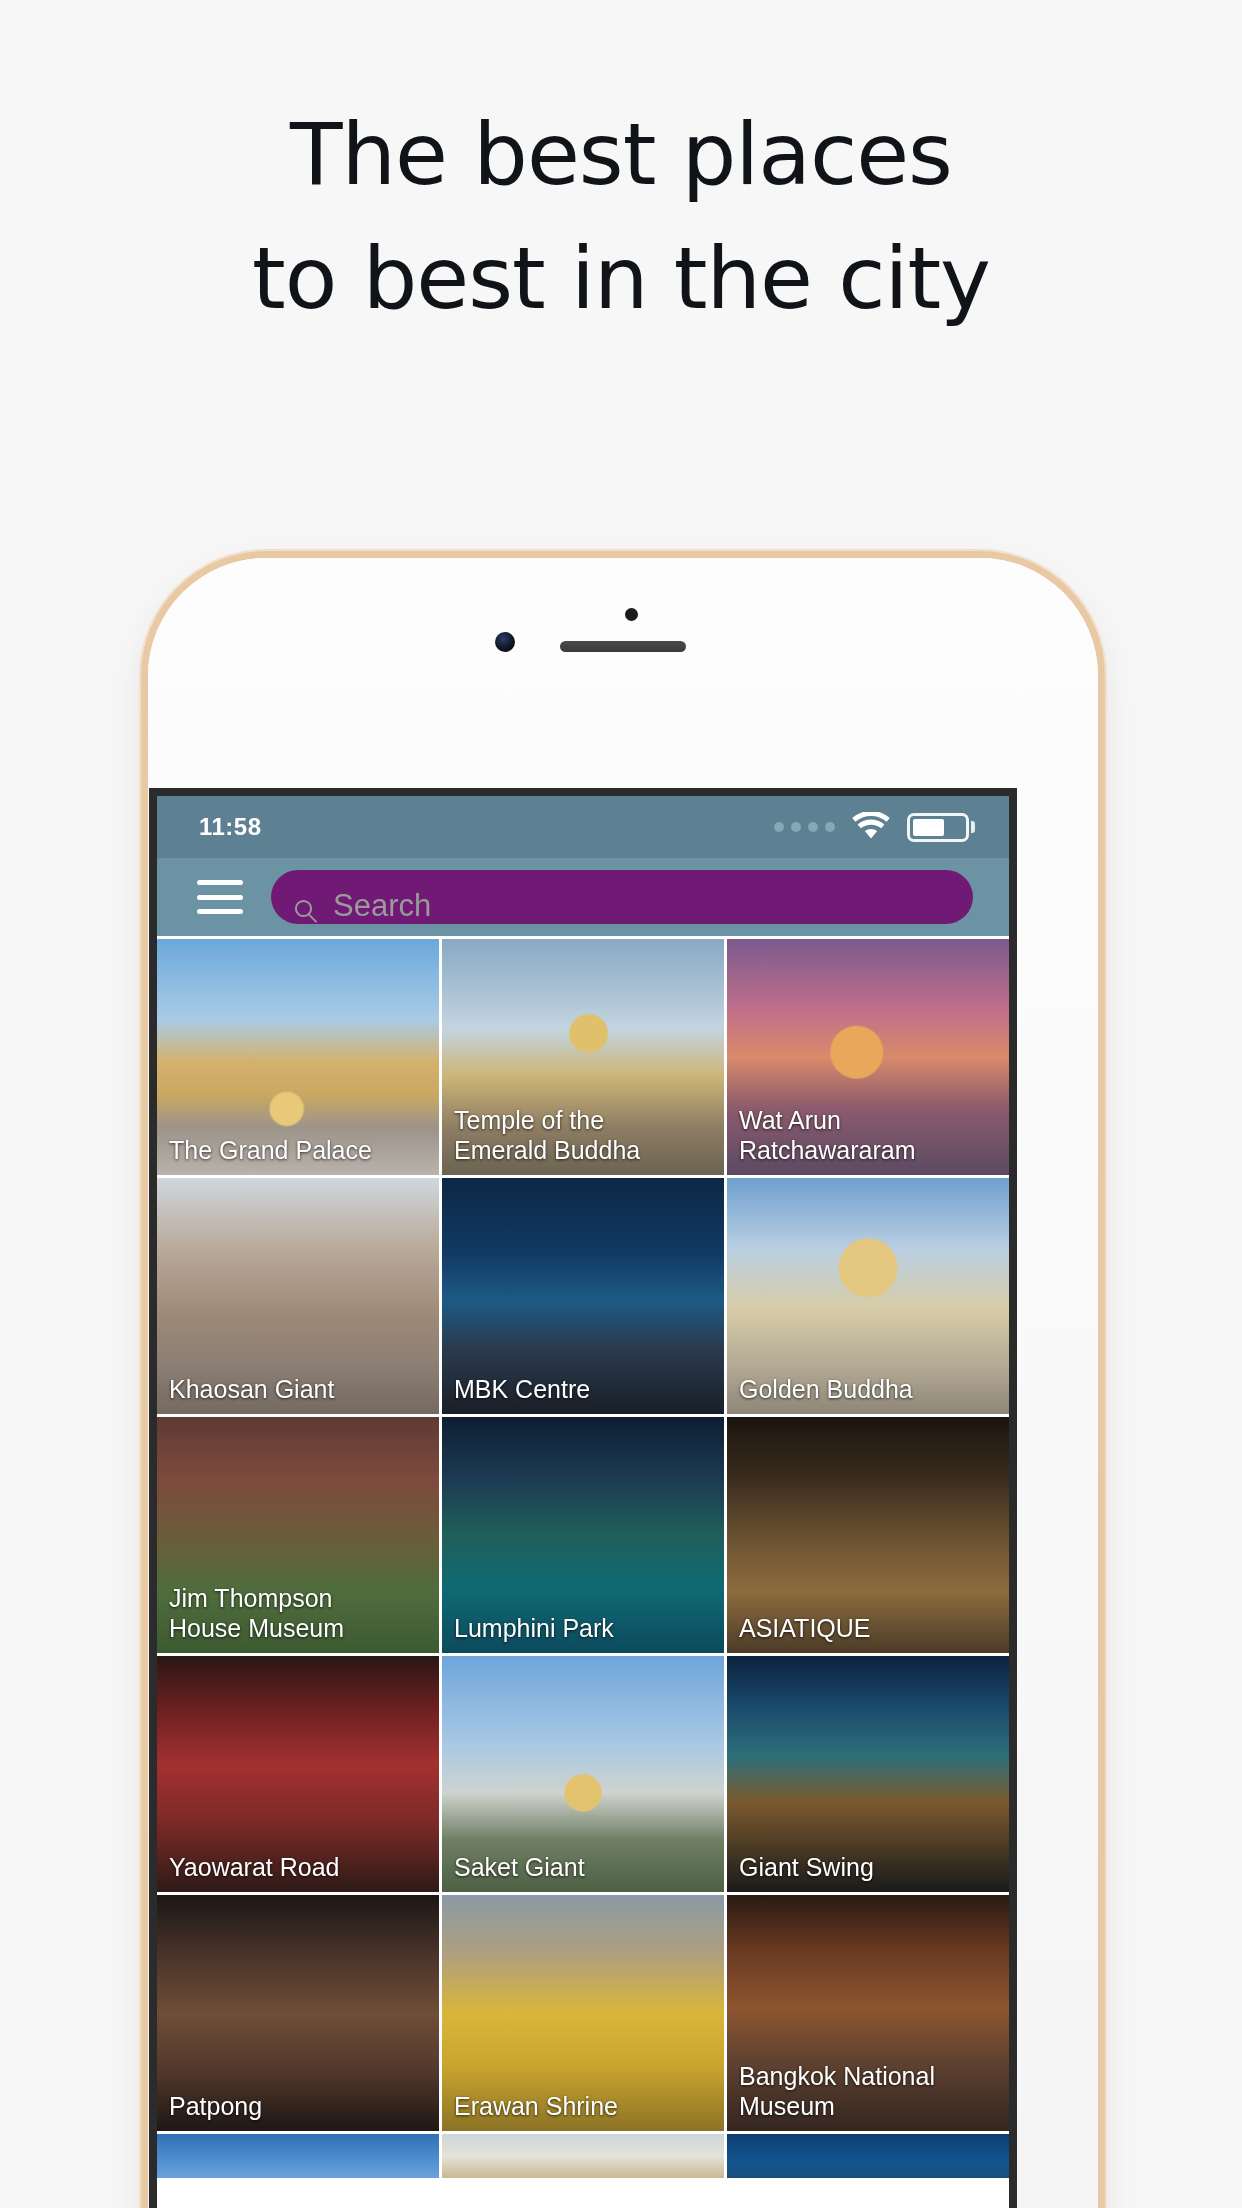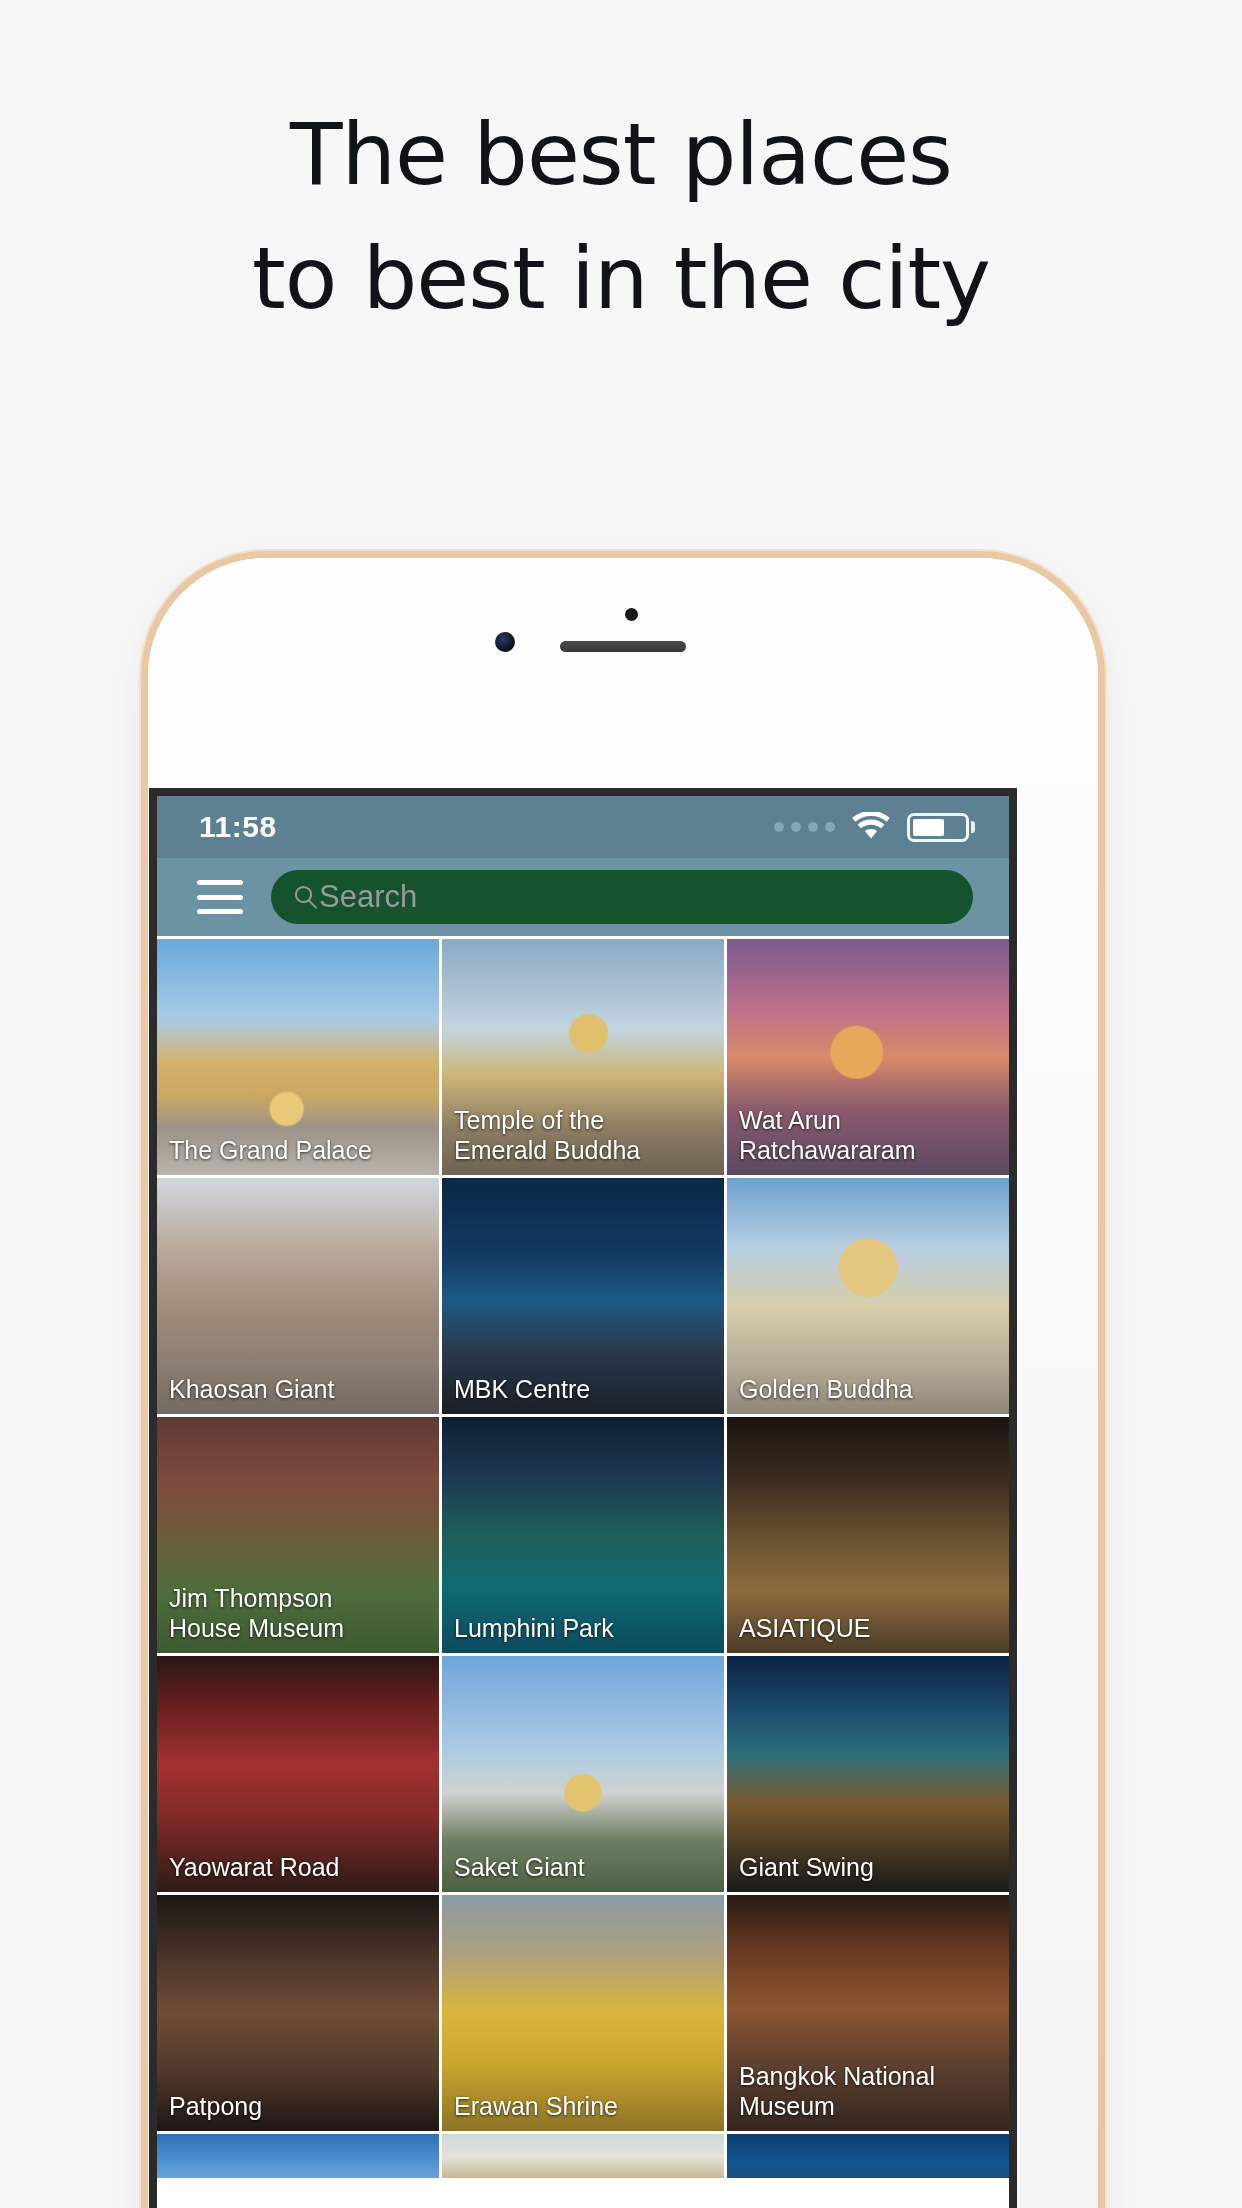--- a/index.html
+++ b/index.html
@@ -54,40 +54,40 @@
     overflow:hidden;
     box-shadow: 0 0 0 8px #2b2b2b;
   }
 
   
   .statusbar {
     height: 62px; background:#5d8192; color:#fff;
     display:flex; align-items:center; justify-content:space-between;
     padding: 0 34px 0 42px;
   }
-  .status-time { font-size: 30px; font-weight: 600; letter-spacing: .5px; }
+  .status-time { font-size: 24px; font-weight: 600; letter-spacing: .5px; }
   .status-right { display:flex; align-items:center; gap:16px; }
   .dots { display:flex; gap:7px; align-items:center; }
   .dots i { display:block; width:10px; height:10px; border-radius:50%; background:#88a7b4; }
   .wifi { width:40px; height:30px; }
   .battery { display:flex; align-items:center; }
   .batt-body { width:62px; height:29px; border:3px solid rgba(255,255,255,.92); border-radius:7px; padding:3px; }
   .batt-fill { width:62%; height:100%; background:#fff; border-radius:2px; }
   .batt-cap { width:4px; height:12px; background:rgba(255,255,255,.85); border-radius:0 3px 3px 0; margin-left:2px; }
 
   
   .navbar {
     height: 78px; background:#6b93a3;
     display:flex; align-items:center; padding: 0 36px 0 40px; gap: 28px;
   }
   .hamburger { width:46px; height:34px; display:flex; flex-direction:column; justify-content:space-between; cursor:pointer; }
   .hamburger span { display:block; height:5px; border-radius:3px; background:#fff; }
   .searchbox {
-    flex:1; height:54px; background:#14532d; border-radius:27px;
-    display:flex; align-items:center; padding: 0 22px;
+    flex:1; height:54px; background:#701a75; border-radius:27px;
+    display:flex; align-items:flex-end; gap:14px; padding: 0 22px;
   }
   .search-glyph { width:26px; height:26px; flex:none; }
   .search-text { color:#9a9a9a; font-size:31px; }
 
   
   .grid { display:grid; grid-template-columns: repeat(3, 1fr); gap: 3px; background:#fff; padding-top:3px; }
   .tile { position:relative; height: 236px; overflow:hidden; }
   .tile-img { position:absolute; inset:0; }
   .tile-label {
     position:absolute; left:12px; right:8px; bottom:10px;

